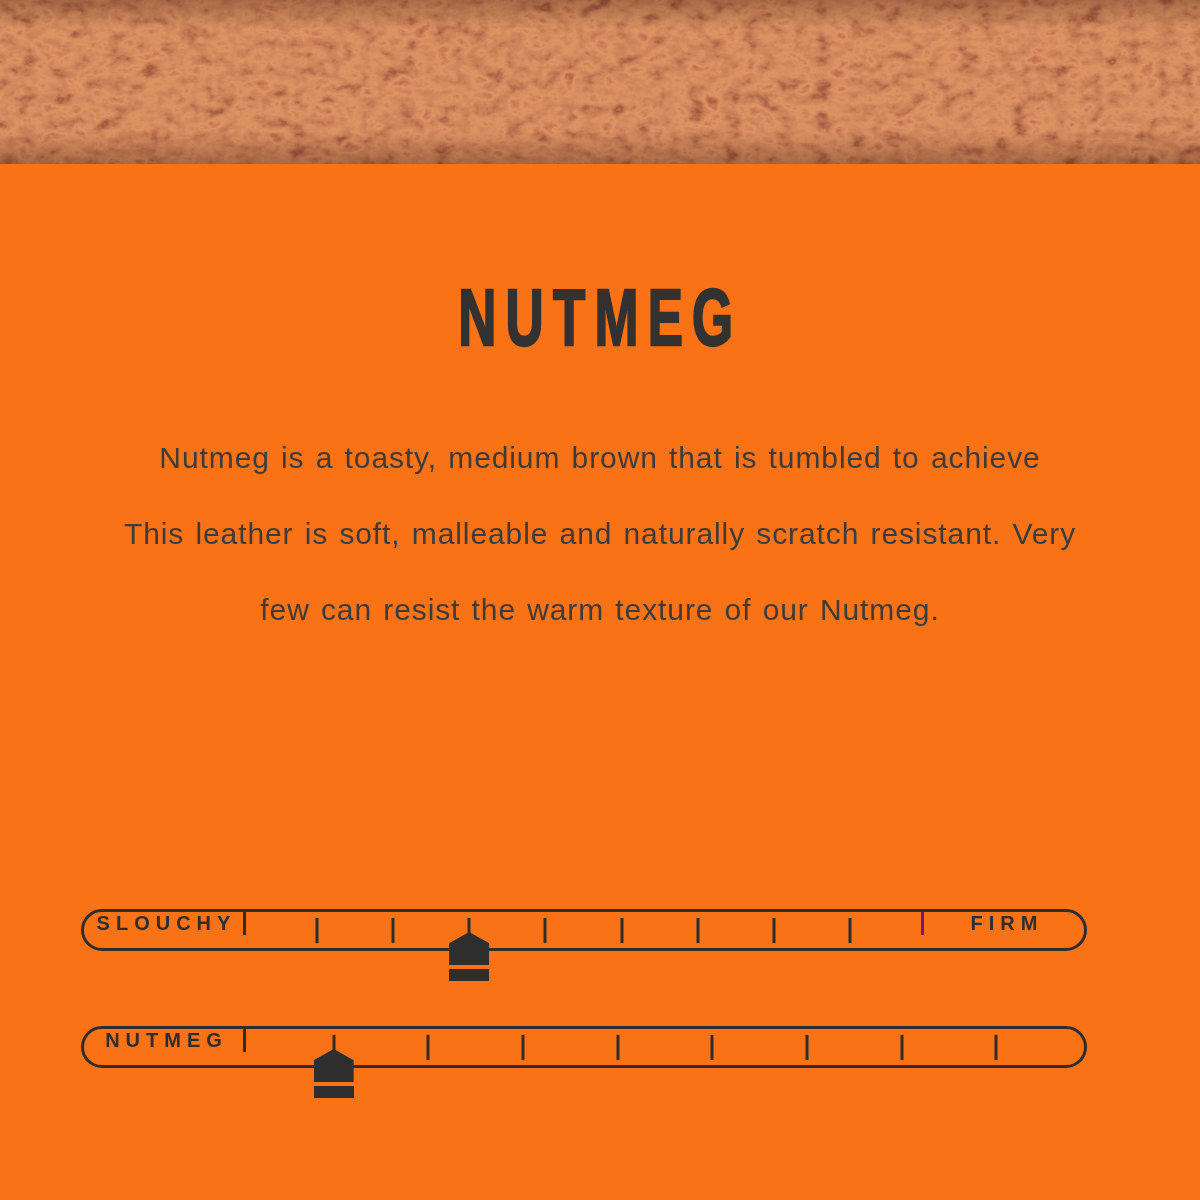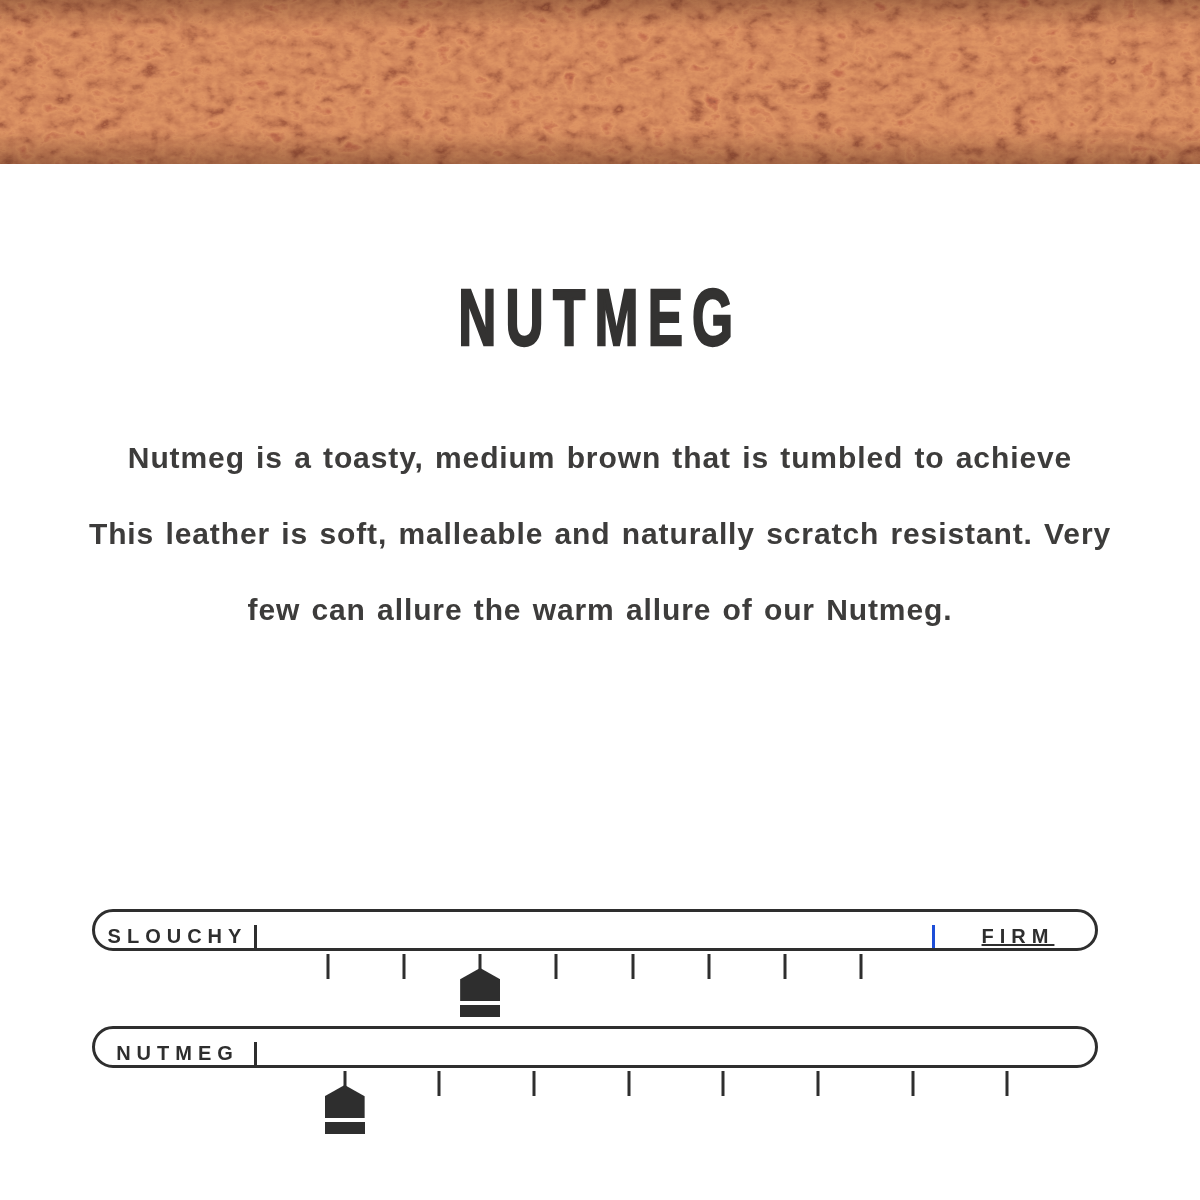--- a/index.html
+++ b/index.html
@@ -5,21 +5,21 @@
   html,body{margin:0;padding:0;}
   body{
     width:1200px;height:1200px;
     font-family:"Liberation Sans", sans-serif;
     background:#e4e3e1;
     overflow:hidden;
   }
   .card{
     position:relative;
     width:1200px;height:1200px;
-    background:#ffffff;
+    background:#f97316;
   }
 
   
   .banner{
     position:absolute;top:0;left:0;
     width:1200px;height:164px;
     overflow:hidden;
     background:#96381a;
   }
   .banner svg{display:block;}
@@ -49,47 +49,46 @@
   }
 
   
   .description{
     position:absolute;top:420px;left:60px;right:60px;
     text-align:center;
     color:#3d3c3b;
     font-size:30px;
     letter-spacing:0.9px;
     word-spacing:2px;
-    font-weight:bold;
   }
   .desc-line{
     display:block;height:76px;line-height:76px;
     white-space:nowrap;
   }
 
   
   .scale{
-    position:absolute;left:92px;
+    position:absolute;left:81px;
     width:1000px;height:36px;
     border:3px solid #2e2e2e;
     border-radius:21px;
     display:flex;
-    align-items:flex-end;
+    align-items:flex-start;
   }
   .scale.first{top:909px;}
   .scale.second{top:1026px;}
   .scale-cap{
     display:flex;align-items:center;justify-content:center;
     color:#2e2e2e;
     font-size:20px;font-weight:700;
     letter-spacing:6px;text-indent:6px;
     white-space:nowrap;
   }
   .scale-cap.left{width:159px;border-right:3px solid #2e2e2e;}
-  .scale-cap.right{width:160px;border-left:3px solid #1d4ed8;text-decoration:underline;}
+  .scale-cap.right{width:160px;border-left:3px solid #701a75;}
   .scale-track{
     flex:1;position:relative;
   }
   .tick{
     position:absolute;top:6px;
     width:3px;height:25px;
     background:#2e2e2e;
     transform:translateX(-50%);
   }
   .scale-marker{
@@ -133,21 +132,21 @@
     <div class="banner-shade"></div>
   </div>
 
   <div class="title">
     <span class="title-inner">NUTMEG</span>
   </div>
 
   <div class="description">
     <span class="desc-line">Nutmeg is a toasty, medium brown that is tumbled to achieve</span>
     <span class="desc-line">This leather is soft, malleable and naturally scratch resistant. Very</span>
-    <span class="desc-line">few can allure the warm allure of our Nutmeg.</span>
+    <span class="desc-line">few can resist the warm texture of our Nutmeg.</span>
   </div>
 
   <div class="scale first">
     <div class="scale-cap left">SLOUCHY</div>
     <div class="scale-track">
       <span class="scale-marker" style="left: 33.06%;">
         <span class="marker-arrow"></span>
         <span class="marker-base"></span>
       </span>
     <span class="tick" style="left: 10.46%;"></span>

